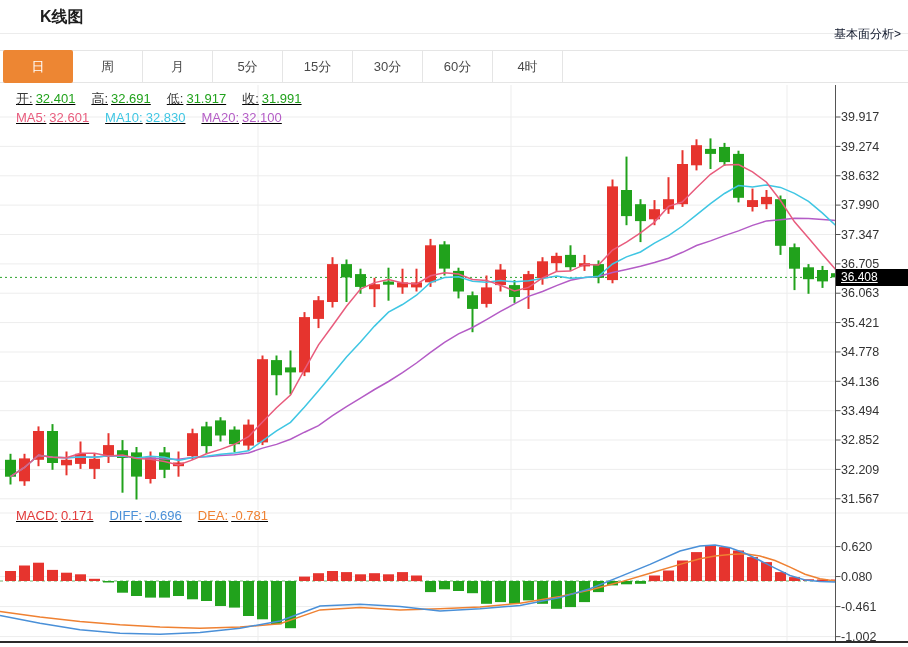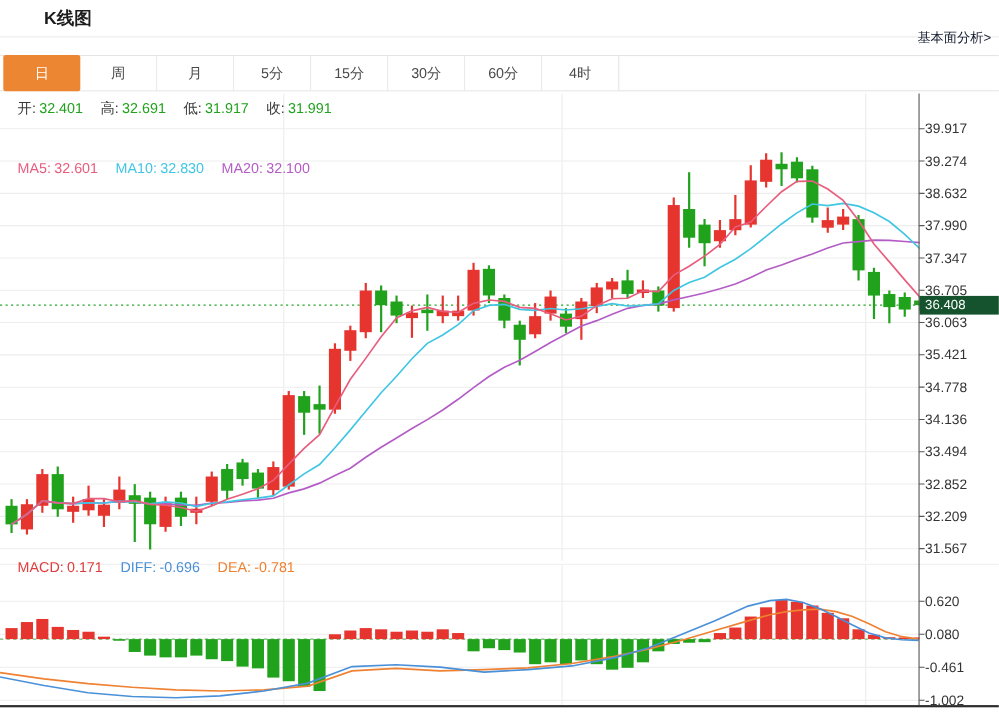--- a/index.html
+++ b/index.html
@@ -10,23 +10,23 @@
   .title{position:absolute;left:14px;top:7px;font-size:16px;font-weight:bold;color:#1d1d1d;z-index:3;margin-left:26px;}
   .fund-link{position:absolute;right:7px;top:10px;font-size:12px;color:#0f172a;z-index:3;text-decoration:none;cursor:pointer;margin-top:16px;}
   .divider{position:absolute;top:33px;left:0;width:908px;height:1px;background:#ececec;z-index:2;}
   .tabbar{position:absolute;top:50px;left:0;width:908px;height:33px;box-sizing:border-box;
           border-top:1px solid #e5e5e5;border-bottom:1px solid #e5e5e5;background:#fff;
           padding-left:3px;display:flex;z-index:3;}
   .tab{width:70px;box-sizing:border-box;border-right:1px solid #e5e5e5;text-align:center;
        line-height:31px;height:31px;font-size:13px;color:#4a4a4a;cursor:pointer;background:#fff;}
   .tab.active{height:33px;line-height:33px;margin-top:-1px;position:relative;z-index:2;
        border-right:none;border-radius:2px;color:#fff;}
-  .info-row{position:absolute;left:16px;font-size:13px;z-index:3;white-space:nowrap;}
+  .info-row{position:absolute;left:16px;font-size:13px;z-index:3;white-space:nowrap;text-decoration:underline;}
   #ohlc-row{top:90px;}
-  #ma-row{top:110px;margin-top:35px;}
+  #ma-row{top:110px;}
   #macd-row{top:508px;}
   .pair{margin-right:16px;}
   .lbl{margin-right:3px;color:#3a3a3a;}
   #price-tag{position:absolute;left:836px;top:269px;width:72px;height:17px;color:#fff;
        font-size:12px;line-height:17px;padding-left:5px;box-sizing:border-box;z-index:4;}
   #bottom-line{position:absolute;top:641px;left:0;width:908px;height:2px;background:#2b2b2b;z-index:3;}
 </style>
 </head>
 <body>
 
@@ -430,14 +430,14 @@
     <div class="tab">15分</div>
     <div class="tab">30分</div>
     <div class="tab">60分</div>
     <div class="tab">4时</div>
   </div>
 
 <div class="info-row" id="ohlc-row"><span class="pair"><span class="lbl">开:</span><span style="color: rgb(33, 162, 28);">32.401</span></span><span class="pair"><span class="lbl">高:</span><span style="color: rgb(33, 162, 28);">32.691</span></span><span class="pair"><span class="lbl">低:</span><span style="color: rgb(33, 162, 28);">31.917</span></span><span class="pair"><span class="lbl">收:</span><span style="color: rgb(33, 162, 28);">31.991</span></span></div>
 <div class="info-row" id="ma-row"><span class="pair"><span class="lbl" style="color: rgb(232, 92, 125);">MA5:</span><span style="color: rgb(232, 92, 125);">32.601</span></span><span class="pair"><span class="lbl" style="color: rgb(63, 198, 227);">MA10:</span><span style="color: rgb(63, 198, 227);">32.830</span></span><span class="pair"><span class="lbl" style="color: rgb(180, 92, 198);">MA20:</span><span style="color: rgb(180, 92, 198);">32.100</span></span></div>
 <div class="info-row" id="macd-row"><span class="pair"><span class="lbl" style="color: rgb(226, 59, 59);">MACD:</span><span style="color: rgb(226, 59, 59);">0.171</span></span><span class="pair"><span class="lbl" style="color: rgb(74, 144, 216);">DIFF:</span><span style="color: rgb(74, 144, 216);">-0.696</span></span><span class="pair"><span class="lbl" style="color: rgb(239, 129, 50);">DEA:</span><span style="color: rgb(239, 129, 50);">-0.781</span></span></div>
 
-<div id="price-tag" style="background: #14532d;">36.408</div>
+<div id="price-tag" style="background: #000000; text-decoration: underline;">36.408</div>
 <div id="bottom-line"></div>
 
 </body></html>

